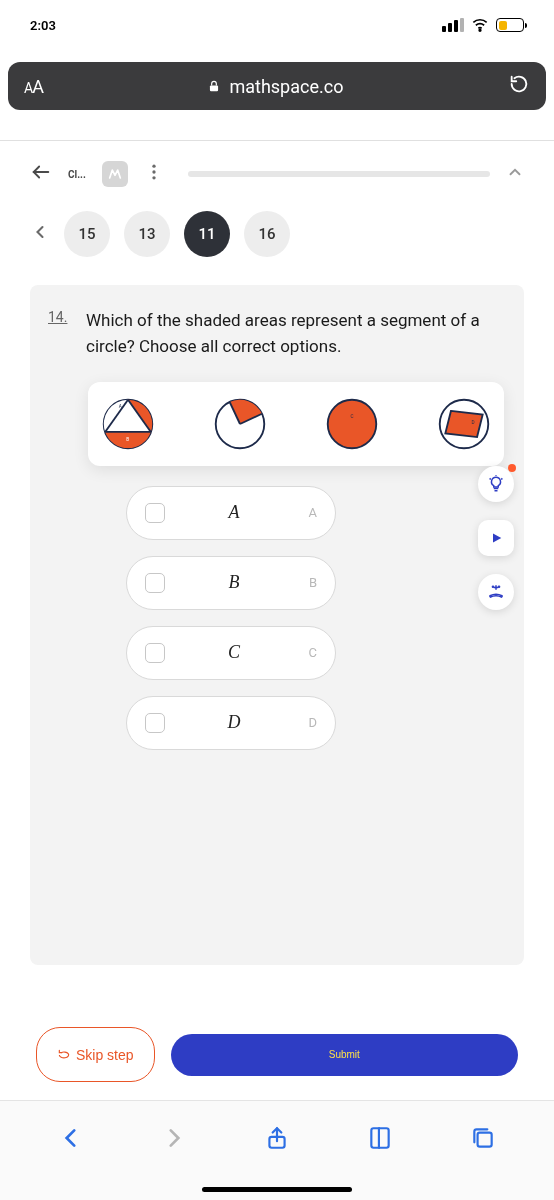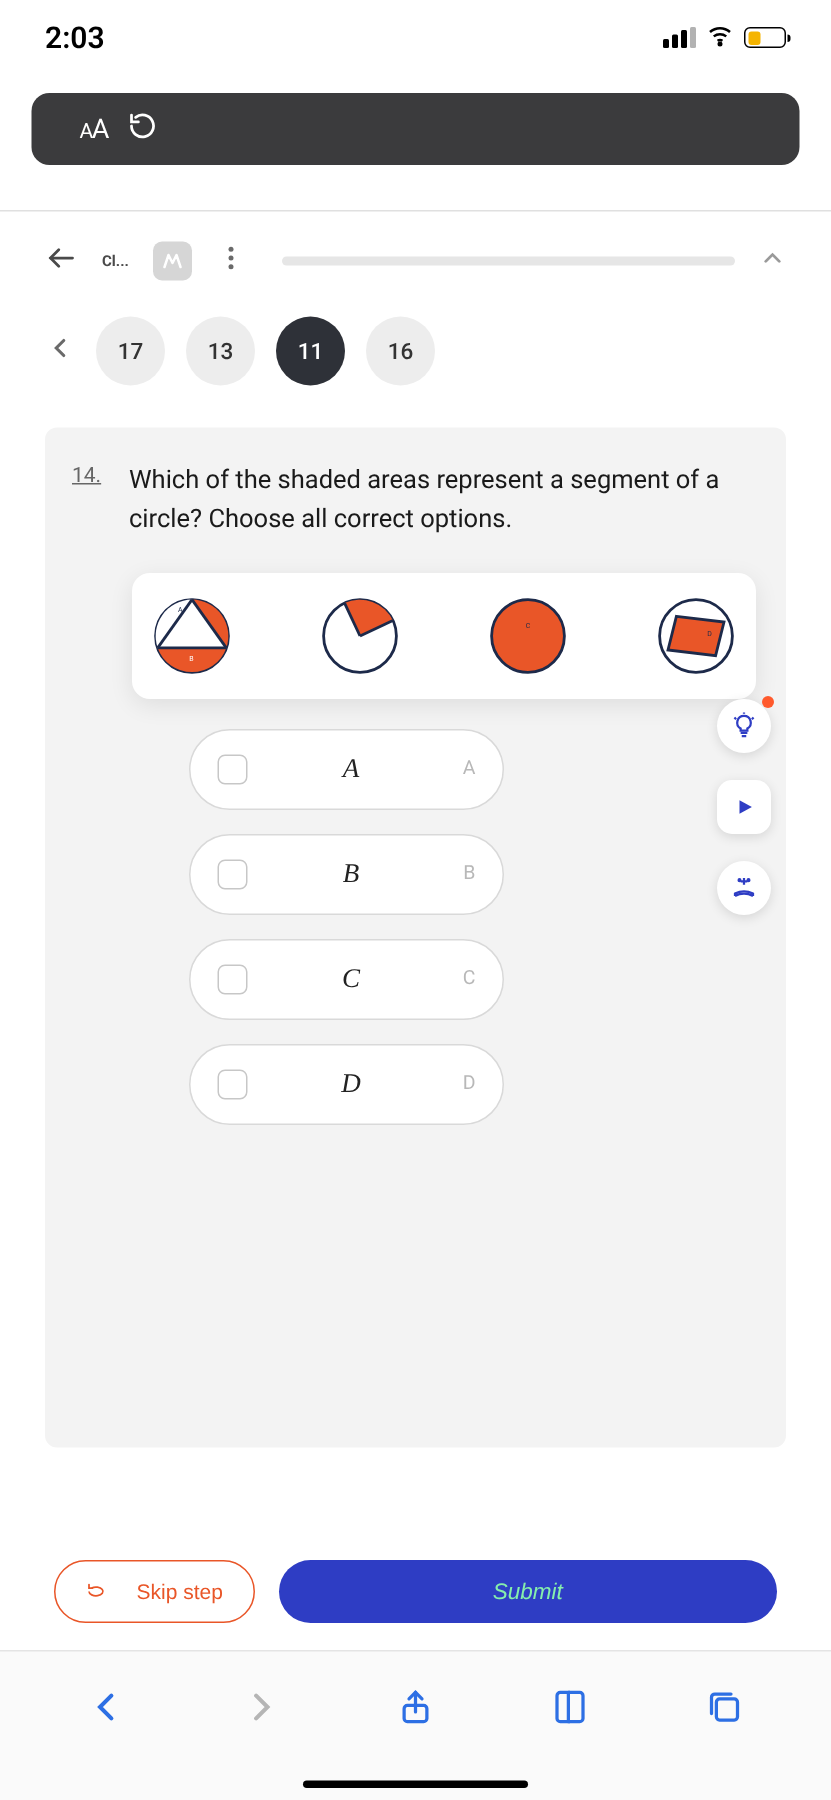--- a/index.html
+++ b/index.html
@@ -11,21 +11,21 @@
       position: relative;
       overflow: hidden;
     }
     
     .status-bar {
       height: 50px;
       display: flex;
       justify-content: space-between;
       align-items: center;
       padding: 0 30px;
-      font-size: 20px;
+      font-size: 13px;
       font-weight: 600;
     }
     .status-right { display: flex; align-items: center; gap: 6px; }
     .signal-bars { display: flex; align-items: flex-end; gap: 2px; }
     .signal-bars span { width: 4px; background: #000; border-radius: 1px; }
     .signal-bars span:nth-child(1) { height: 6px; }
     .signal-bars span:nth-child(2) { height: 9px; }
     .signal-bars span:nth-child(3) { height: 12px; }
     .signal-bars span:nth-child(4) { height: 14px; background: rgba(0,0,0,0.3); }
     .wifi svg { width: 20px; height: 20px; }
@@ -44,28 +44,28 @@
       right: -4px;
       top: 4px;
       width: 2.5px;
       height: 5px;
       background: #000;
       border-radius: 0 2px 2px 0;
     }
     .battery-fill { background: #f5b400; height: 100%; width: 35%; border-radius: 2px; }
     
     .url-bar {
-      margin: 12px 21px 8px;
+      margin: 12px 8px 8px;
       height: 48px;
       background: #3b3b3d;
       border-radius: 12px;
       display: flex;
       align-items: center;
       color: #fff;
-      padding: 0 32px;
+      padding: 0 16px;
       gap: 12px;
     }
     .url-aa { font-size: 18px; letter-spacing: -1px; }
     .url-aa span:first-child { font-size: 14px; }
     .url-center { flex: 1; display: flex; justify-content: center; align-items: center; gap: 8px; font-size: 18px; }
     .lock svg { width: 14px; height: 14px; }
     .reload svg { width: 22px; height: 22px; }
     
     .hairline { height: 1px; background: #e0e0e0; margin-top: 30px; }
     
@@ -195,41 +195,40 @@
     .footer-buttons {
       position: absolute;
       bottom: 118px;
       left: 36px;
       right: 36px;
       display: flex;
       gap: 16px;
       align-items: center;
     }
     .skip-btn {
-      height: 42px;
+      height: 55px;
       border: 1.5px solid #e95628;
       border-radius: 24px;
       background: #fff;
       color: #e95628;
       font-size: 14px;
       font-weight: 500;
       padding: 0 20px;
-      display: flex; align-items: center; gap: 20px;
+      display: flex; align-items: center; gap: 5px;
     }
     .skip-btn svg { width: 14px; height: 14px; }
     .submit-btn {
       flex: 1;
       height: 42px;
       background: #2e3dc4;
-      color: #86efac;
+      color: #fde047;
       border: none;
       border-radius: 24px;
-      font-size: 15px;
+      font-size: 10px;
       font-weight: 500;
-      font-style: italic;
     }
     
     .ios-toolbar {
       position: absolute;
       bottom: 0;
       left: 0; right: 0;
       height: 100px;
       border-top: 1px solid #e4e4e4;
       background: #fafafa;
       display: flex;
@@ -271,20 +270,29 @@
         </svg>
     </div>
     <div class="battery">
         <div class="battery-fill"></div>
       </div>
   </div>
 </div>
 
 <div class="url-bar">
   <div class="url-aa"><span>A</span><span>A</span></div>
+  <div class="url-center">
+    <span class="lock">
+      <svg viewBox="0 0 24 24" fill="#fff">
+          <rect x="5" y="11" width="14" height="10" rx="2"></rect>
+          <path d="M8 11 V8 a4 4 0 0 1 8 0 v3" fill="none" stroke="#fff" stroke-width="2"></path>
+        </svg>
+    </span>
+    <span>mathspace.co</span>
+  </div>
   <div class="reload">
     <svg viewBox="0 0 24 24" fill="none" stroke="#fff" stroke-width="2" stroke-linecap="round">
         <path d="M4 12 a8 8 0 1 0 3 -6.3"></path>
         <polyline points="4 4 4 9 9 9"></polyline>
       </svg>
   </div>
 </div>
 
 <div class="hairline"></div>
 
@@ -315,21 +323,21 @@
       </svg>
   </div>
 </div>
 
 <div class="q-nav">
   <div class="q-nav-arrow">
     <svg viewBox="0 0 24 24" fill="none" stroke-width="2.5" stroke-linecap="round">
         <polyline points="15 6 9 12 15 18"></polyline>
       </svg>
   </div>
-  <div class="q-chip">17</div>
+  <div class="q-chip">15</div>
   <div class="q-chip">13</div>
   <div class="q-chip active">11</div>
   <div class="q-chip">16</div>
 </div>
 
 <div class="content">
   <div class="q-row">
     <div class="q-num">14.</div>
     <div class="q-body">
       <div class="q-text">Which of the shaded areas represent a segment of a circle? Choose all correct options.</div>

